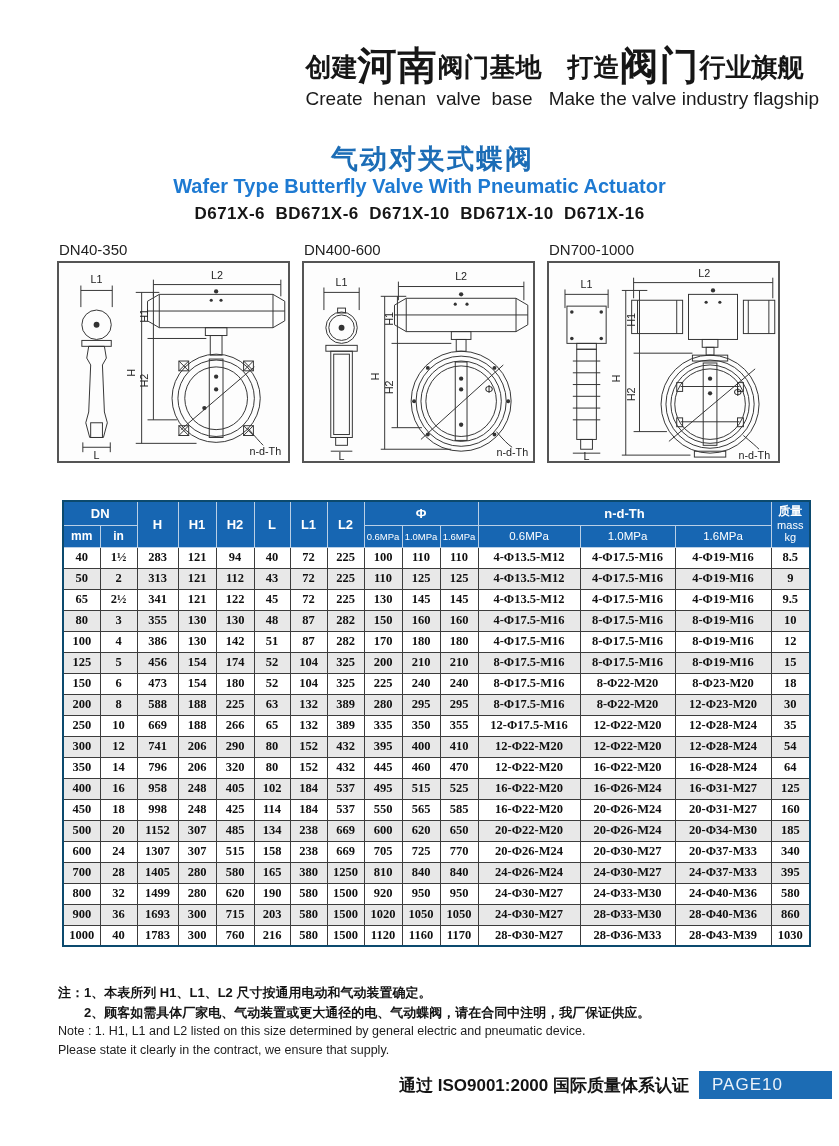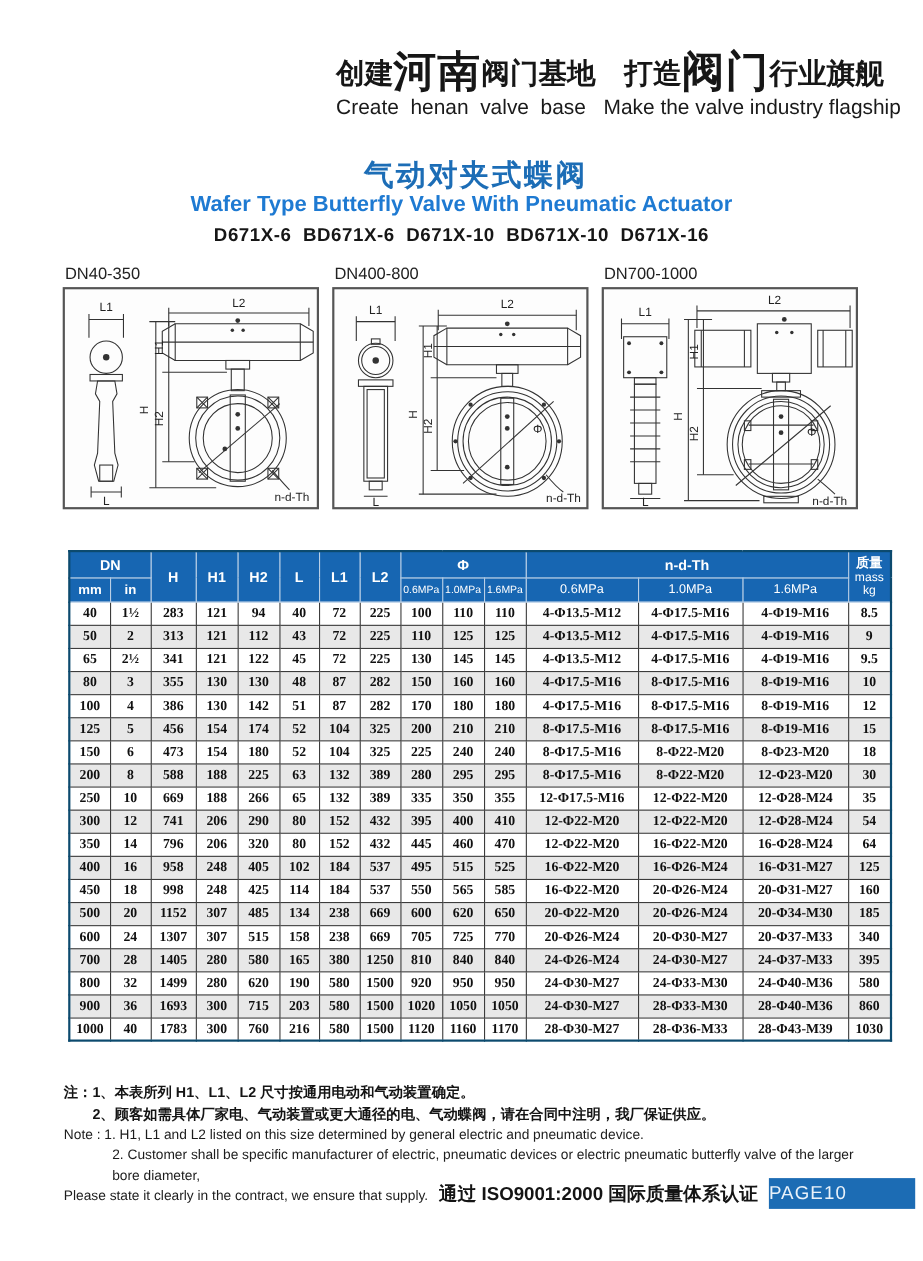--- a/index.html
+++ b/index.html
@@ -48,21 +48,21 @@
   
   .notes { position: absolute; top: 983px; left: 58px; width: 732px; line-height: 1.5; }
   .notes .cn { font-size: 13px; font-weight: bold; color: #141414; }
   .notes .cn.ind { padding-left: 26px; }
   .notes .en { font-size: 12.5px; color: #1c1c1c; }
   .notes .en.ind { padding-left: 44px; }
   
   .footer { position: absolute; top: 1071px; right: 7px; display: flex; align-items: center; }
   .cert { font-size: 17px; font-weight: bold; color: #141414; margin-right: 10px; }
   .badge { background: var(--badge, #1c6cb4); color: #eaf2fa; font-size: 17px; letter-spacing: 1px;
-    width: 133px; height: 28px; line-height: 28px; }
+    width: 133px; height: 28px; line-height: 28px; padding-left: 13px; }
 </style>
 </head>
 <body>
 
 <div class="page">
 
   <div class="hdr">
     <div class="hdr-cn"><span class="s">创建</span><span class="b">河南</span><span class="s">阀门基地</span><span class="gap"></span><span class="s">打造</span><span class="b">阀门</span><span class="s">行业旗舰</span></div>
     <div class="hdr-en"><span class="p1">Create  henan  valve  base</span><span class="p2">Make the valve industry flagship</span></div>
   </div>
@@ -129,21 +129,21 @@
         <line x1="96" y1="30" x2="96" y2="77"></line>
           <line x1="90" y1="77" x2="150" y2="77"></line>
         <text class="dim" x="91" y="54" text-anchor="middle" transform="rotate(-90 91 54)">H1</text>
         <line x1="96" y1="77" x2="96" y2="160"></line>
           <line x1="90" y1="160" x2="120" y2="160"></line>
         <text class="dim" x="91" y="120" text-anchor="middle" transform="rotate(-90 91 120)">H2</text>
       </svg>
     </figure>
 
     <figure class="drawfig">
-      <div class="dlabel">DN400-800</div>
+      <div class="dlabel">DN400-600</div>
       <svg class="drawbox draw" viewBox="0 0 233 202" width="233" height="202">
         <line x1="20" y1="30" x2="56" y2="30"></line>
           <line x1="20" y1="25" x2="20" y2="48"></line>
           <line x1="56" y1="25" x2="56" y2="48"></line>
         <text class="dim" x="38" y="23" text-anchor="middle">L1</text>
         <rect x="34" y="46" width="8" height="5"></rect>
         <circle cx="38" cy="66" r="16"></circle>
           <circle cx="38" cy="66" r="13"></circle>
           <circle class="fill" cx="38" cy="66" r="3"></circle>
         <rect x="22" y="84" width="32" height="6"></rect>
@@ -638,21 +638,20 @@
           <td>28-Φ43-M39</td>
           <td>1030</td>
         </tr>
       </tbody>
   </table>
 
   <div class="notes">
     <div class="cn">注：1、本表所列 H1、L1、L2 尺寸按通用电动和气动装置确定。</div>
     <div class="cn ind">2、顾客如需具体厂家电、气动装置或更大通径的电、气动蝶阀，请在合同中注明，我厂保证供应。</div>
     <div class="en">Note : 1. H1, L1 and L2 listed on this size determined by general electric and pneumatic device.</div>
-    <div class="en ind">2. Customer shall be specific manufacturer of electric, pneumatic devices or electric pneumatic butterfly valve of the larger bore diameter,</div>
     <div class="en">Please state it clearly in the contract, we ensure that supply.</div>
   </div>
 
   <div class="footer">
     <div class="cert">通过 ISO9001:2000 国际质量体系认证</div>
     <div class="badge">PAGE10</div>
   </div>
 
 </div>
 

